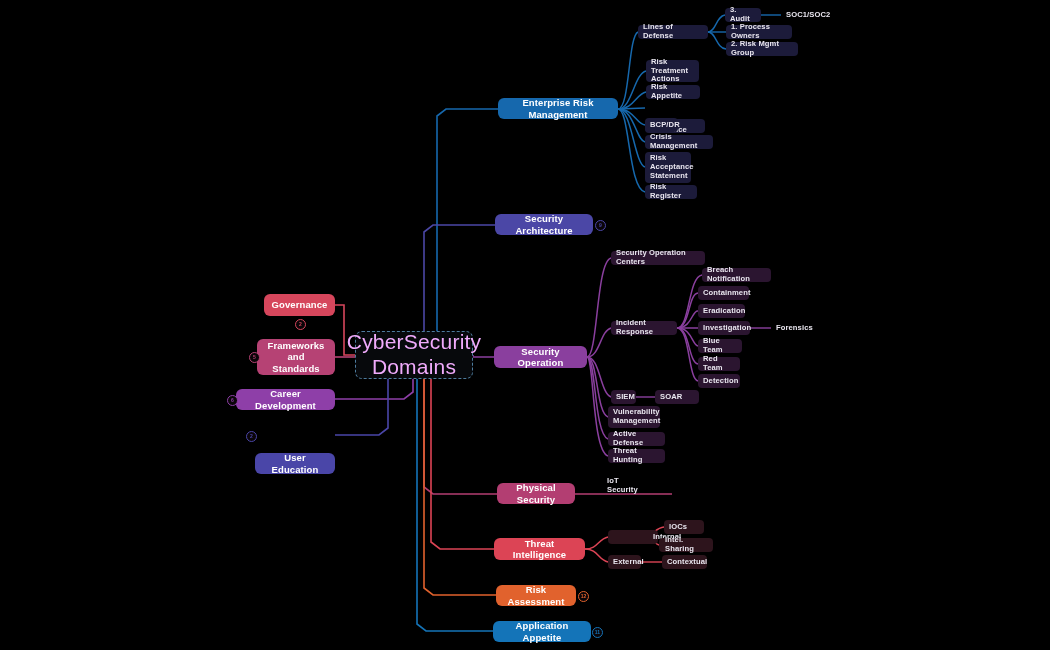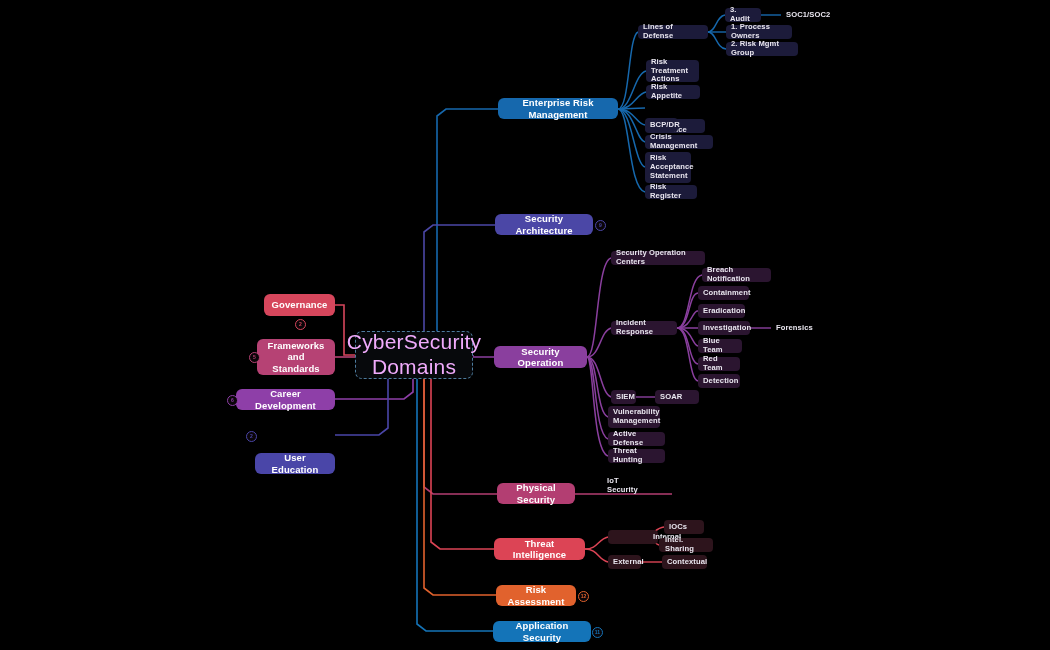--- a/index.html
+++ b/index.html
@@ -186,21 +186,21 @@
   </div>
 
   <div class="node l1" style="left:496px;top:585px;width:80px;height:21px;background:#e1622d;">
     <span>Risk Assessment</span>
   </div>
   <div class="badge" style="left:578px;top:591px;color:#e1622d;">
     <span>12</span>
   </div>
 
   <div class="node l1" style="left:493px;top:621px;width:98px;height:21px;background:#1474b8;">
-    <span>Application Security</span>
+    <span>Application Appetite</span>
   </div>
   <div class="badge" style="left:592px;top:627px;color:#1474b8;">
     <span>11</span>
   </div>
 
   <div id="children-layer">
       <div class="node l2" style="left: 638px; top: 25px; width: 70px; height: 14px; background: rgb(28, 27, 58);"><span>Lines of Defense</span></div>
       <div class="node l2" style="left: 646px; top: 60px; width: 53px; height: 22px; background: rgb(28, 27, 58);"><span>Risk Treatment
 Actions</span></div>
       <div class="node l2" style="left: 646px; top: 85px; width: 54px; height: 14px; background: rgb(28, 27, 58);"><span>Risk Appetite</span></div>

